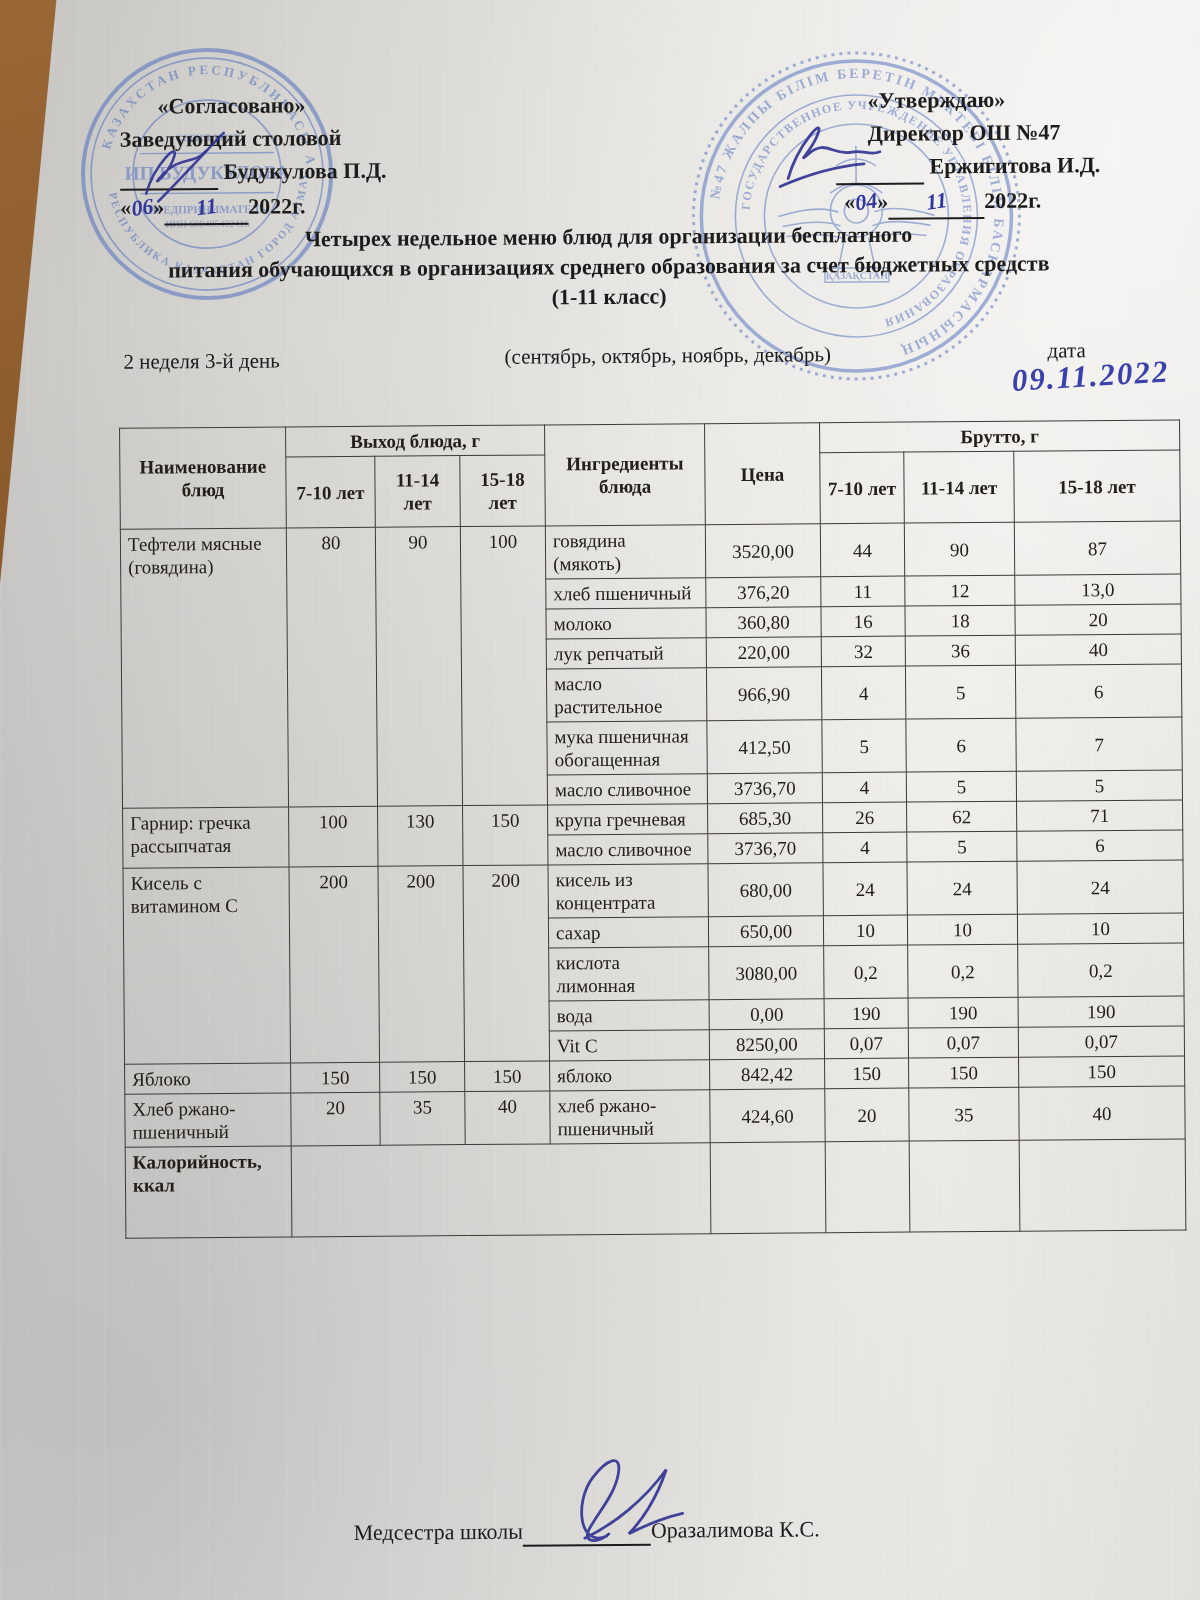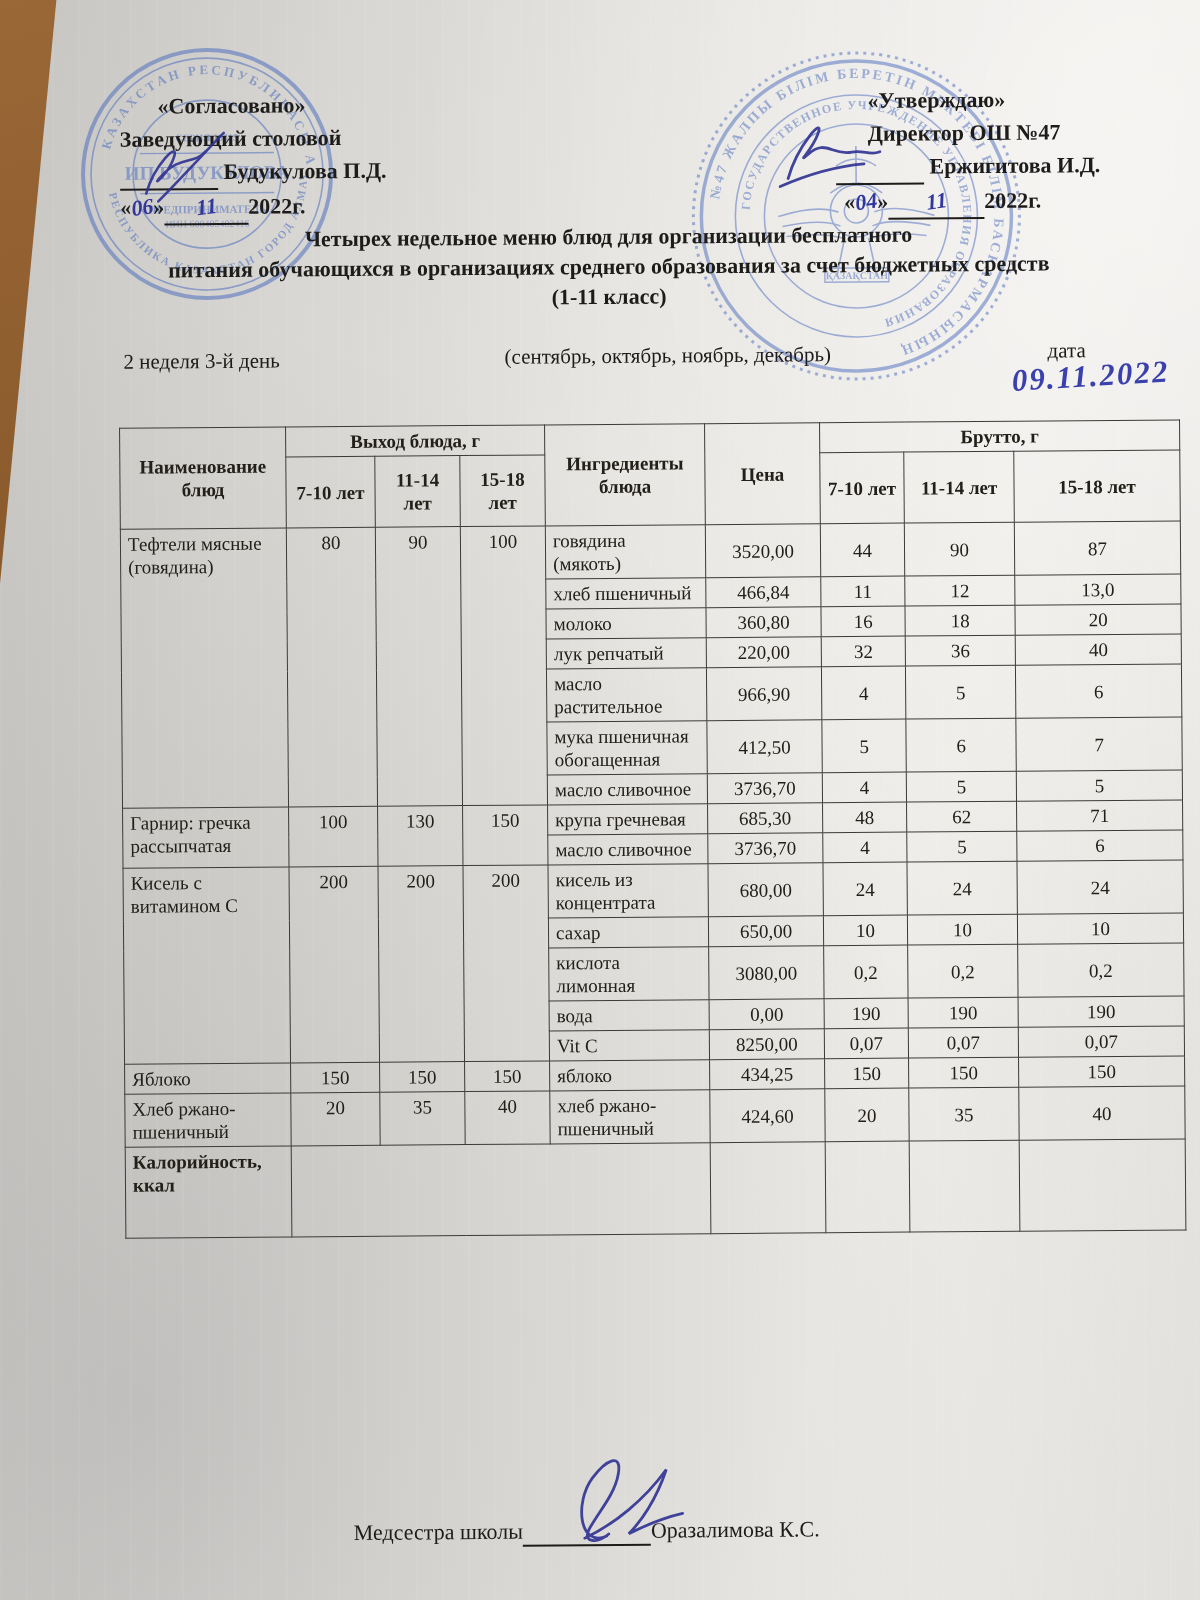--- a/index.html
+++ b/index.html
@@ -185,21 +185,21 @@
           <td rowspan="7" class="num top">90</td>
           <td rowspan="7" class="num top">100</td>
           <td class="ingr">говядина (мякоть)</td>
           <td class="num">3520,00</td>
           <td class="num">44</td>
           <td class="num">90</td>
           <td class="num">87</td>
         </tr>
         <tr>
           <td class="ingr">хлеб пшеничный</td>
-          <td class="num">466,84</td>
+          <td class="num">376,20</td>
           <td class="num">11</td>
           <td class="num">12</td>
           <td class="num">13,0</td>
         </tr>
         <tr>
           <td class="ingr">молоко</td>
           <td class="num">360,80</td>
           <td class="num">16</td>
           <td class="num">18</td>
           <td class="num">20</td>
@@ -232,21 +232,21 @@
           <td class="num">5</td>
           <td class="num">5</td>
         </tr>
         <tr>
           <td rowspan="2" class="dish-name">Гарнир: гречка рассыпчатая</td>
           <td rowspan="2" class="num top">100</td>
           <td rowspan="2" class="num top">130</td>
           <td rowspan="2" class="num top">150</td>
           <td class="ingr">крупа гречневая</td>
           <td class="num">685,30</td>
-          <td class="num">48</td>
+          <td class="num">26</td>
           <td class="num">62</td>
           <td class="num">71</td>
         </tr>
         <tr>
           <td class="ingr">масло сливочное</td>
           <td class="num">3736,70</td>
           <td class="num">4</td>
           <td class="num">5</td>
           <td class="num">6</td>
         </tr>
@@ -288,21 +288,21 @@
           <td class="num">0,07</td>
           <td class="num">0,07</td>
           <td class="num">0,07</td>
         </tr>
         <tr>
           <td rowspan="1" class="dish-name">Яблоко</td>
           <td rowspan="1" class="num top">150</td>
           <td rowspan="1" class="num top">150</td>
           <td rowspan="1" class="num top">150</td>
           <td class="ingr">яблоко</td>
-          <td class="num">434,25</td>
+          <td class="num">842,42</td>
           <td class="num">150</td>
           <td class="num">150</td>
           <td class="num">150</td>
         </tr>
         <tr>
           <td rowspan="1" class="dish-name">Хлеб ржано-пшеничный</td>
           <td rowspan="1" class="num top">20</td>
           <td rowspan="1" class="num top">35</td>
           <td rowspan="1" class="num top">40</td>
           <td class="ingr">хлеб ржано-пшеничный</td>

